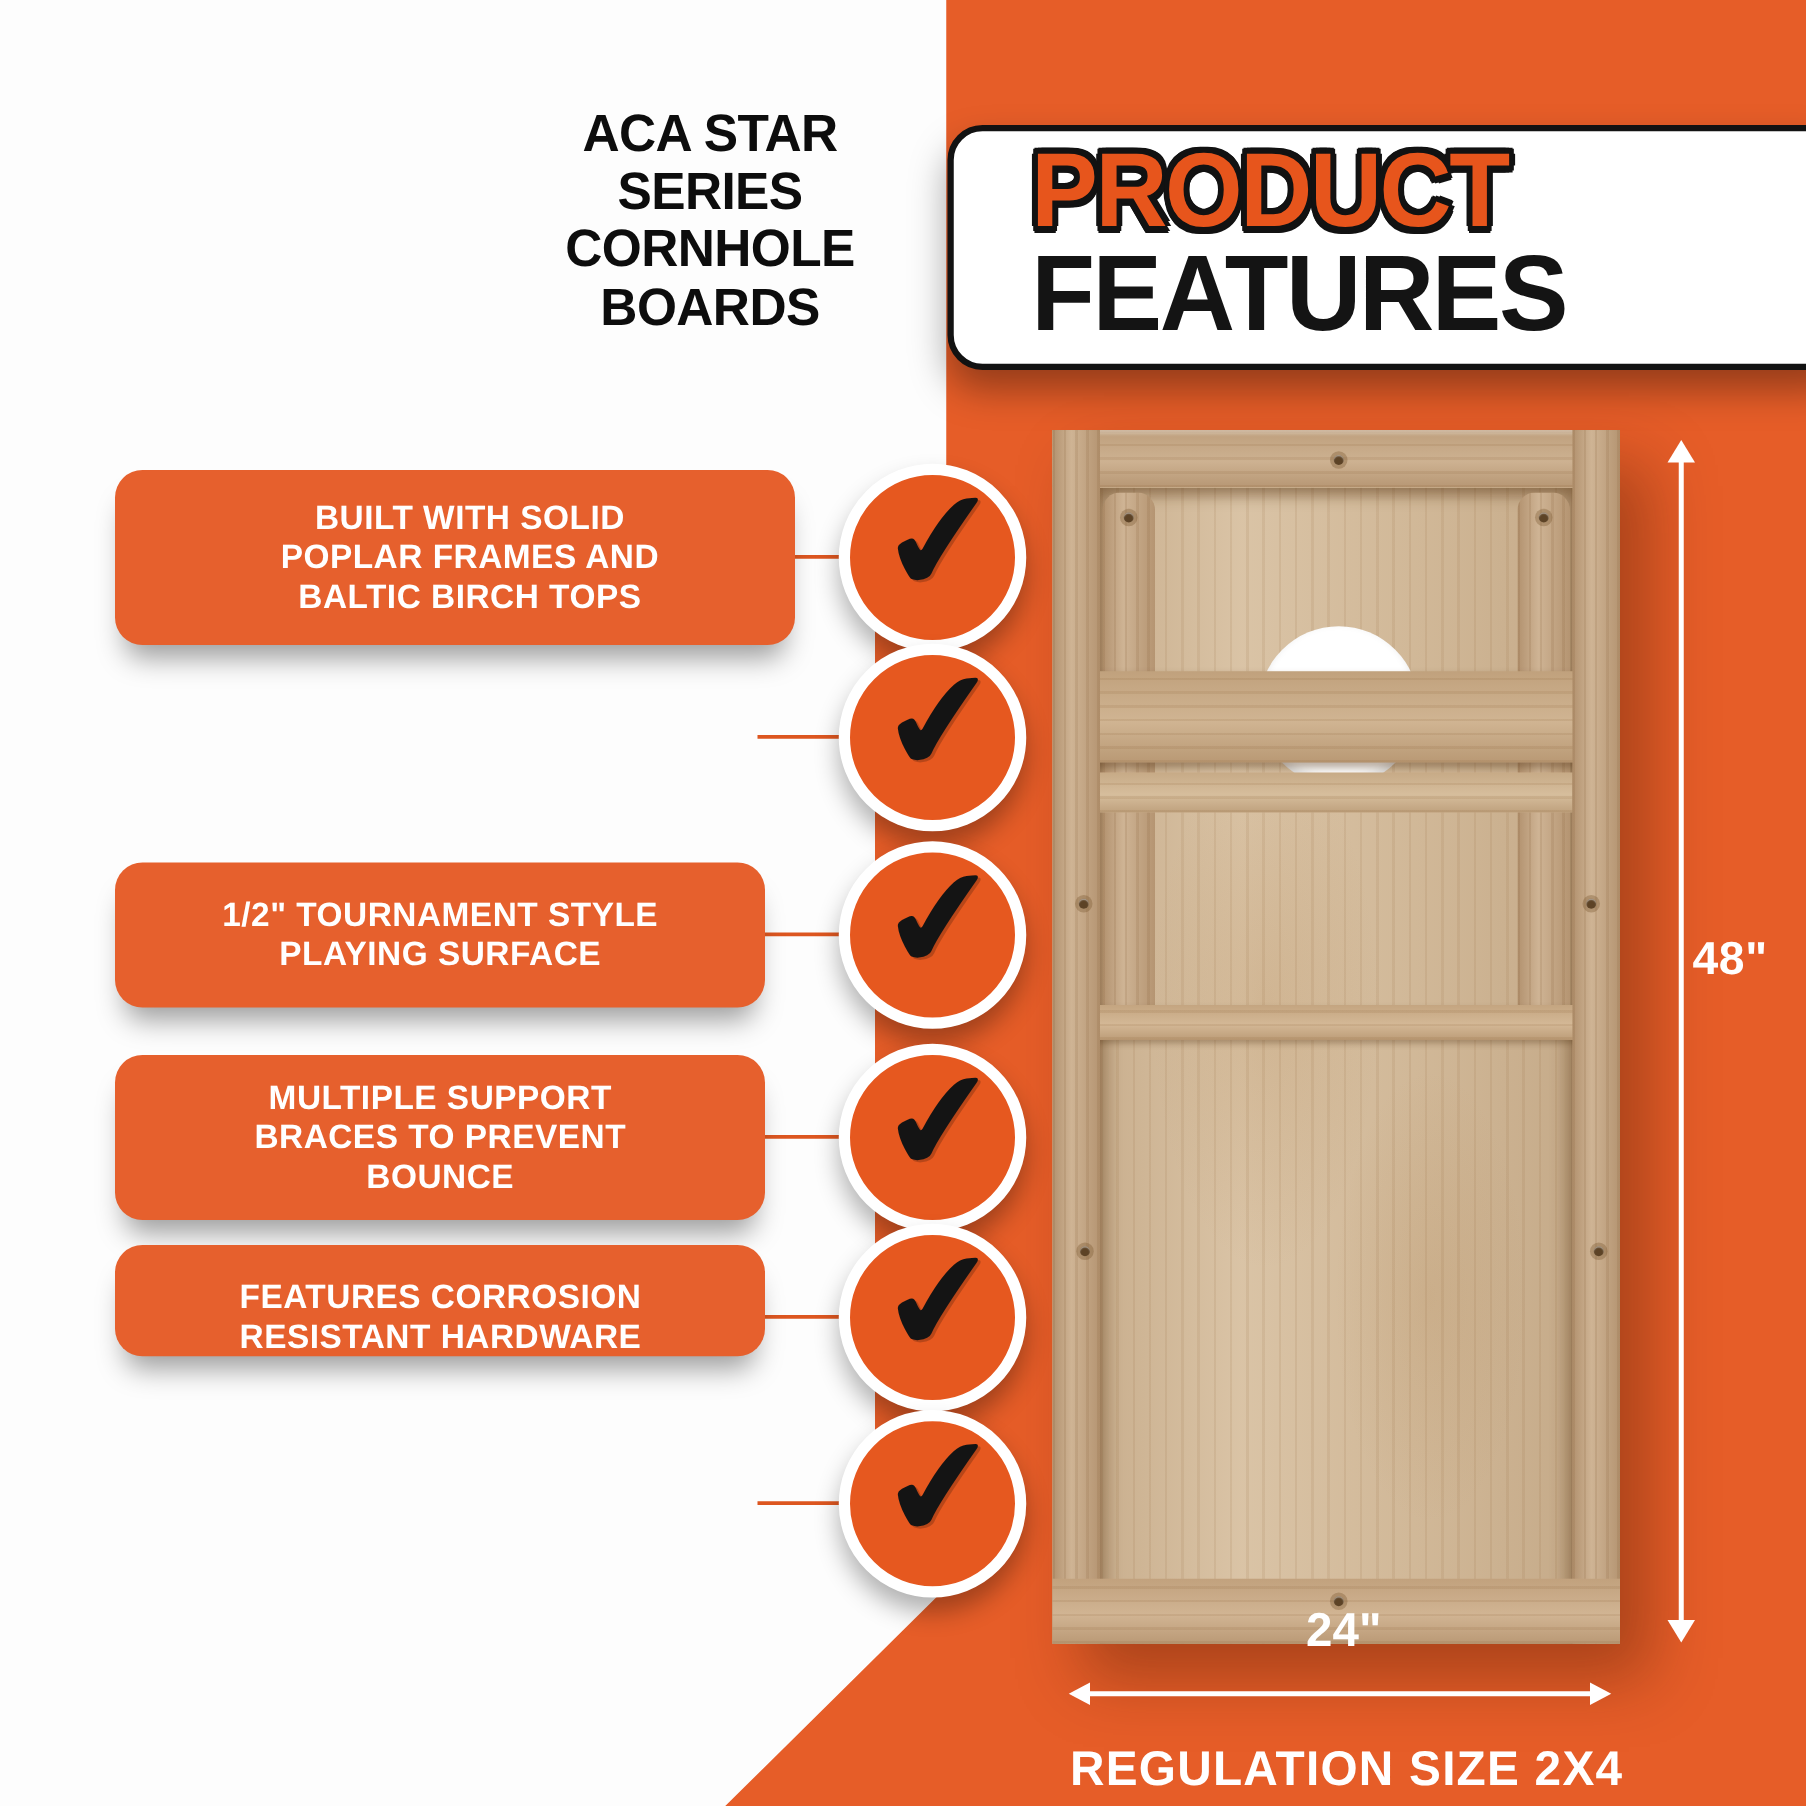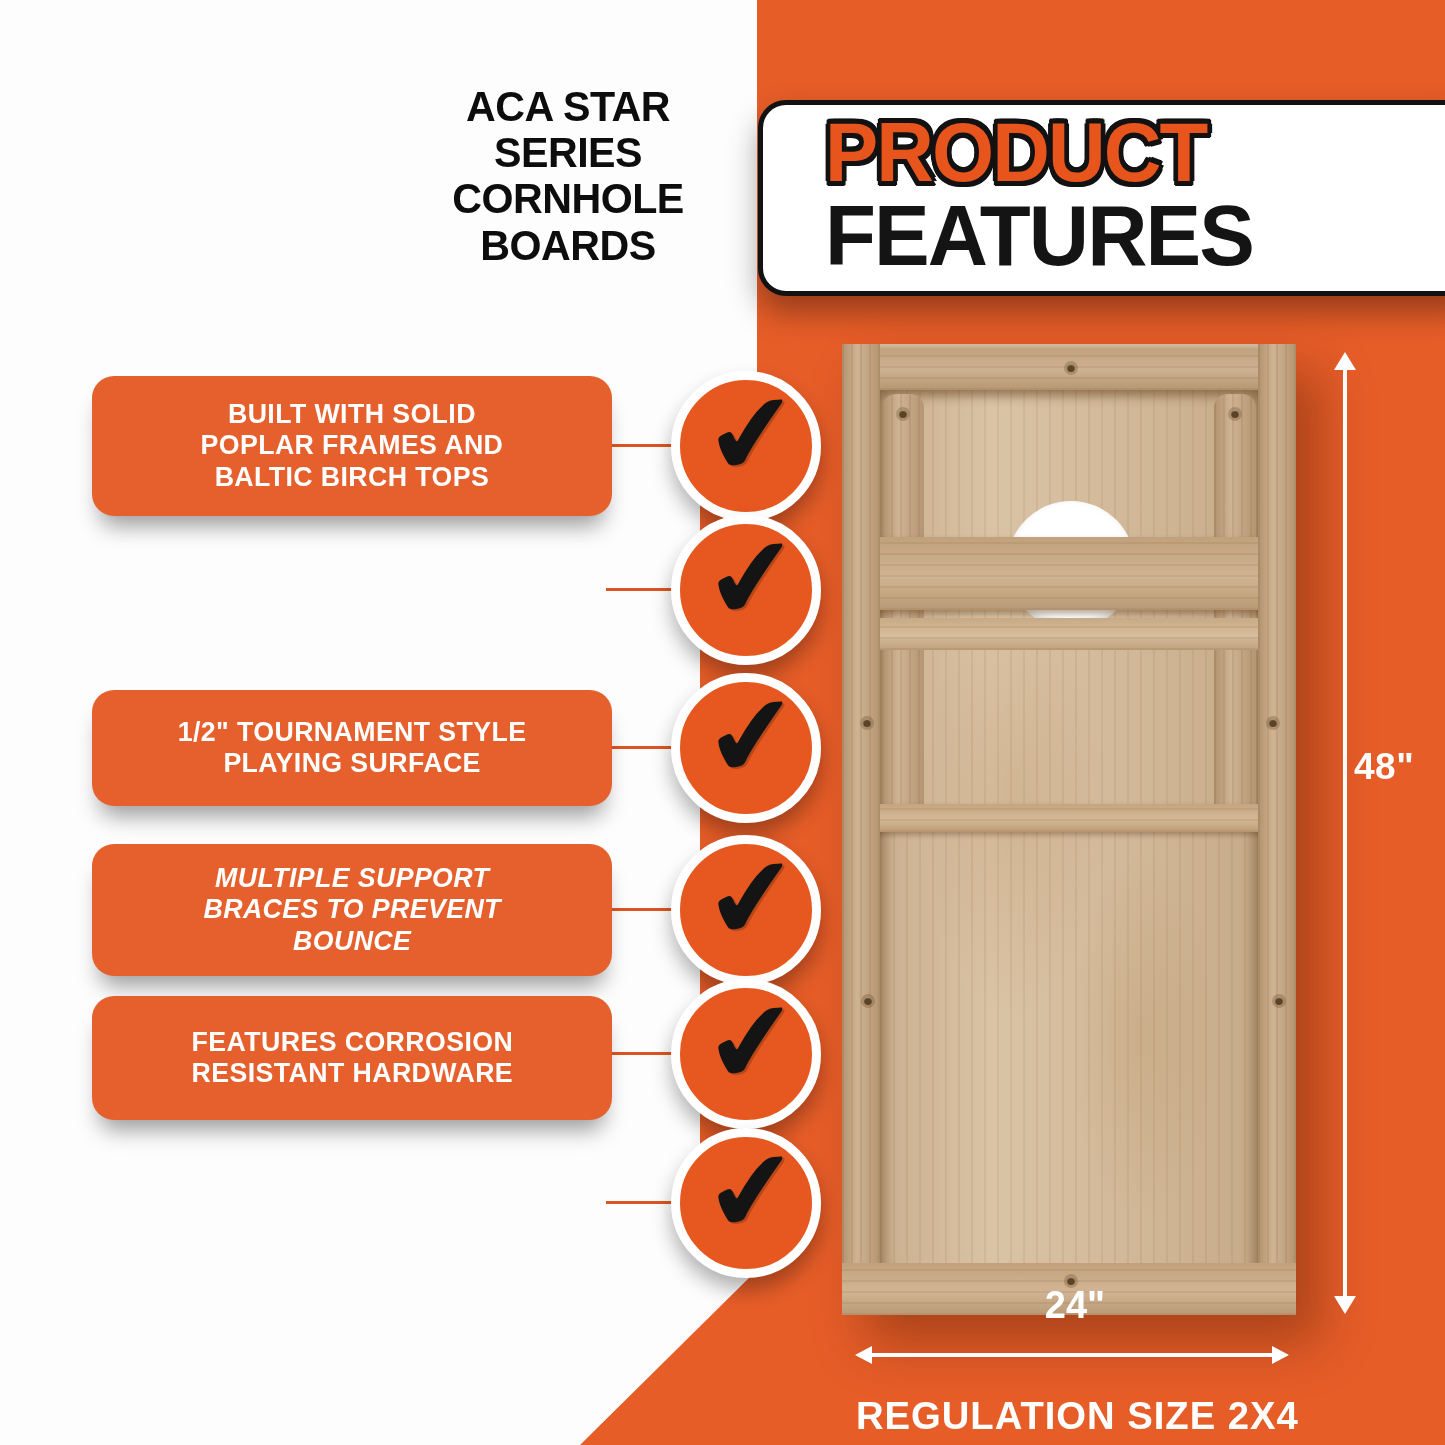--- a/index.html
+++ b/index.html
@@ -173,21 +173,21 @@
   <div class="abs arrow-down"></div>
   <div id="height-label" class="abs dim">48"</div>
 
   <div class="abs arrow-left"></div>
   <div id="h-arrow-line" class="abs"></div>
   <div class="abs arrow-right"></div>
   <div id="width-label" class="abs dim">24"</div>
 
   <div id="regulation-note" class="abs dim">REGULATION SIZE 2X4</div>
 
-  <div class="abs feature-bar" style="top:376px;height:140px;">
+  <div class="abs feature-bar" style="top:376px;height:140px;padding-left:24px;">
     <div class="txt">BUILT WITH SOLID
 POPLAR FRAMES AND
 BALTIC BIRCH TOPS</div>
   </div>
   <div class="abs connector" style="top:444px;"></div>
   <div class="abs check-circle" style="top:371px;">
     <span class="check-glyph">✔</span>
   </div>
 
   <div class="abs connector" style="top:588px;"></div>
@@ -197,31 +197,31 @@
 
   <div class="abs feature-bar" style="top:690px;height:116px;">
     <div class="txt">1/2" TOURNAMENT STYLE
 PLAYING SURFACE</div>
   </div>
   <div class="abs connector" style="top:746px;"></div>
   <div class="abs check-circle" style="top:673px;">
     <span class="check-glyph">✔</span>
   </div>
 
-  <div class="abs feature-bar" style="top:844px;height:132px;font-style:italic;">
+  <div class="abs feature-bar" style="top:844px;height:132px;">
     <div class="txt">MULTIPLE SUPPORT
 BRACES TO PREVENT
 BOUNCE</div>
   </div>
   <div class="abs connector" style="top:908px;"></div>
   <div class="abs check-circle" style="top:835px;">
     <span class="check-glyph">✔</span>
   </div>
 
-  <div class="abs feature-bar" style="top:996px;height:124px;">
+  <div class="abs feature-bar" style="top:996px;height:89px;align-items:flex-end;">
     <div class="txt">FEATURES CORROSION
 RESISTANT HARDWARE</div>
   </div>
   <div class="abs connector" style="top:1052px;"></div>
   <div class="abs check-circle" style="top:979px;">
     <span class="check-glyph">✔</span>
   </div>
 
   <div class="abs connector" style="top:1201px;"></div>
   <div class="abs check-circle" style="top:1128px;">

